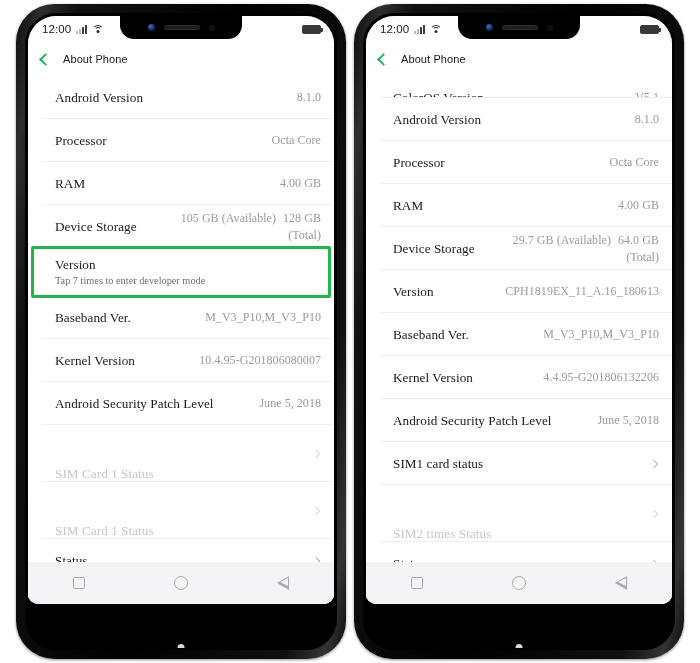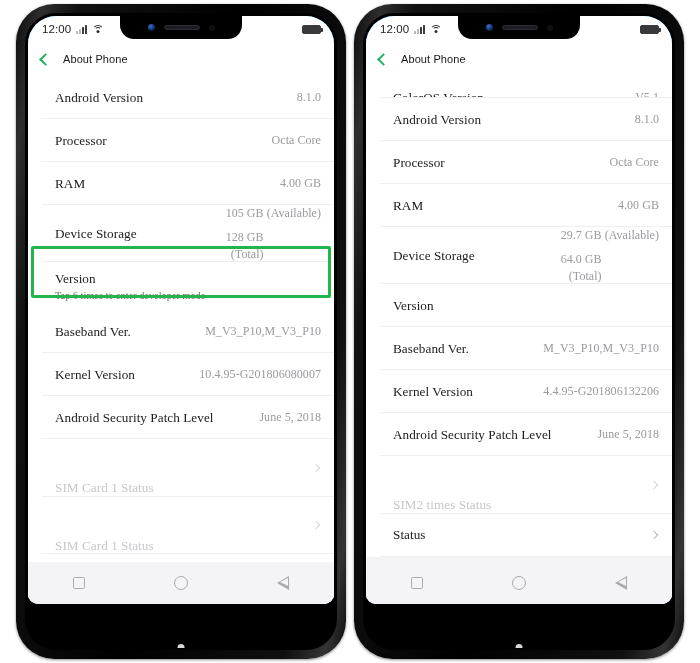--- a/index.html
+++ b/index.html
@@ -178,21 +178,21 @@
   }
   .row .value {
     font-size: 12px;
     color: #9a9a9f;
     text-align: right;
     line-height: 1.4;
     white-space: nowrap;
     letter-spacing: .05px;
   }
   .row .value .two-col {
-    display: inline-flex; gap: 7px; align-items: flex-start; flex-direction: column;
+    display: inline-flex; gap: 7px; align-items: flex-start;
   }
   .row .value .total { display: inline-block; text-align: right; }
   .row.dim .label { color: #c7c7cc; margin-top: 40px; }
   .row.dim .chev { border-color: #d6d6da; }
   .chev {
     width: 6px; height: 6px;
     border-top: 1.4px solid #b6b6bb;
     border-right: 1.4px solid #b6b6bb;
     transform: rotate(45deg);
     flex: none;
@@ -353,21 +353,21 @@
                 <div class="label">Device Storage</div>
               </div>
               <div class="value"><span class="two-col">
                   <span>105 GB (Available)</span>
                   <span class="total">128 GB<br>(Total)</span>
                 </span></div>
             </div>
             <div class="row no-rule" style="min-height: 48px; position: relative;">
               <div>
                 <div class="label">Version</div>
-                <div class="sub">Tap 6 times to enter developer mode</div>
+                <div class="sub">Tap 7 times to enter developer mode</div>
               </div>
             </div>
             <div class="row">
               <div>
                 <div class="label">Baseband Ver.</div>
               </div>
               <div class="value">M_V3_P10,M_V3_P10</div>
             </div>
             <div class="row">
               <div>
@@ -482,38 +482,45 @@
               </div>
               <div class="value"><span class="two-col">
                   <span>29.7 GB (Available)</span>
                   <span class="total">64.0 GB<br>(Total)</span>
                 </span></div>
             </div>
             <div class="row">
               <div>
                 <div class="label">Version</div>
               </div>
+              <div class="value">CPH1819EX_11_A.16_180613</div>
             </div>
             <div class="row">
               <div>
                 <div class="label">Baseband Ver.</div>
               </div>
               <div class="value">M_V3_P10,M_V3_P10</div>
             </div>
             <div class="row">
               <div>
                 <div class="label">Kernel Version</div>
               </div>
               <div class="value">4.4.95-G201806132206</div>
             </div>
             <div class="row">
               <div>
                 <div class="label">Android Security Patch Level</div>
               </div>
               <div class="value">June 5, 2018</div>
+            </div>
+            <div class="row">
+              <div>
+                <div class="label">SIM1 card status</div>
+              </div>
+              <span class="chev"></span>
             </div>
             <div class="row dim">
               <div>
                 <div class="label">SIM2 times Status</div>
               </div>
               <span class="chev"></span>
             </div>
             <div class="row">
               <div>
                 <div class="label">Status</div>

